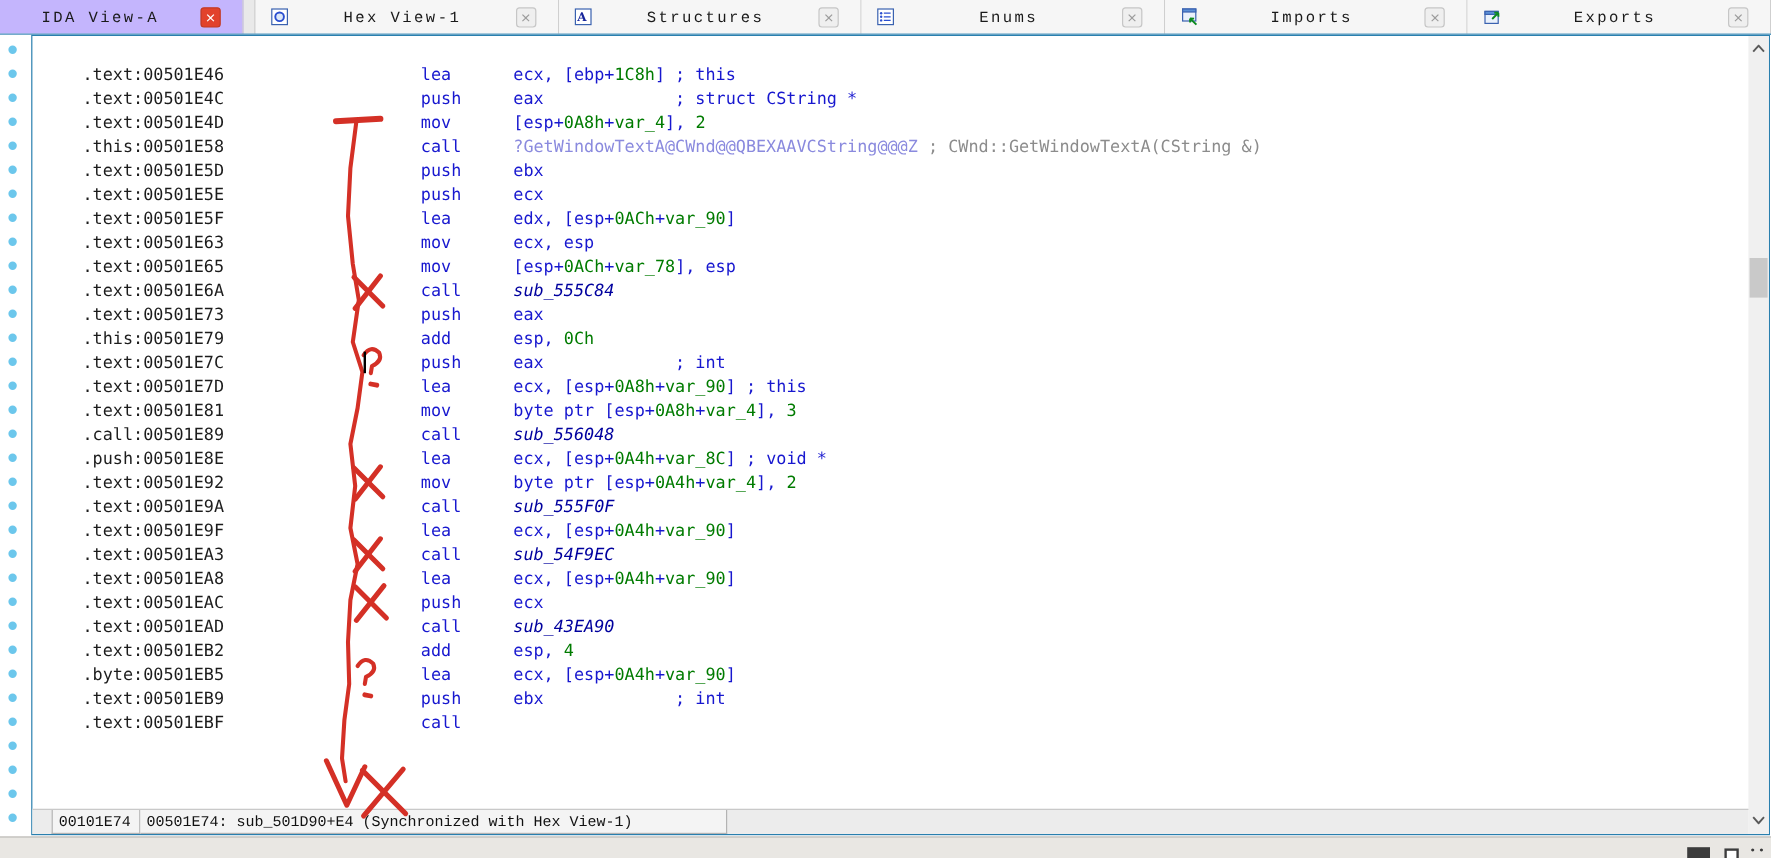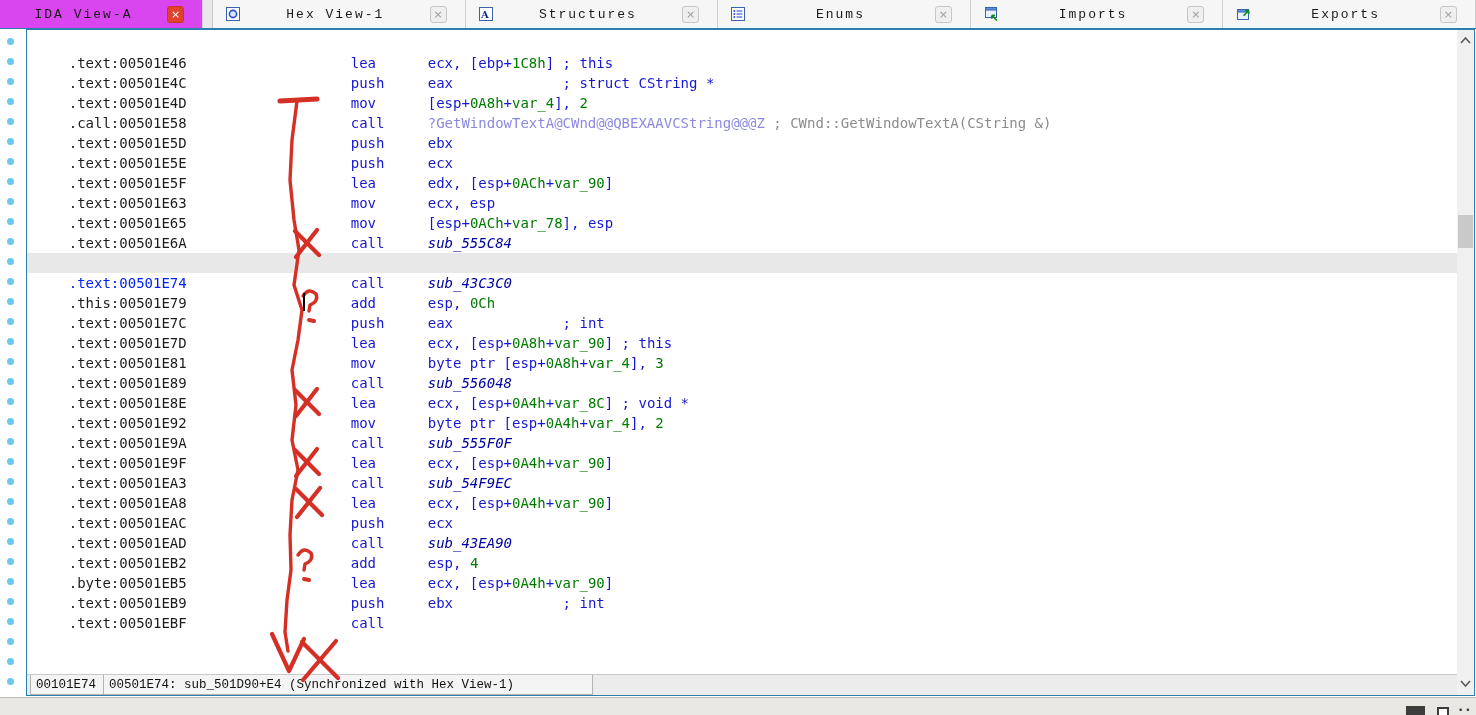--- a/index.html
+++ b/index.html
@@ -11,21 +11,21 @@
   .tab-bar{
     position:absolute;left:0;top:0;width:1476px;height:28px;
     display:flex;align-items:stretch;background:#fbfbfb;
   }
   .tab{
     display:flex;align-items:center;position:relative;
     border-right:1px solid #cfcfcf;background:#f6f6f6;
     font-family:"Liberation Mono",monospace;font-size:13px;letter-spacing:2px;color:#1a1a1a;
     flex:1 1 0;min-width:0;cursor:default;
   }
-  .tab.active{background:#d946ef;flex:0 0 202px;}
+  .tab.active{background:#c4b5fd;flex:0 0 202px;}
   .tab .tab-icon{margin-left:12px;width:16px;height:16px;flex:0 0 16px;}
   .tab .tab-label{flex:1;text-align:center;white-space:nowrap;overflow:hidden;}
   .tab .tab-close{
     margin-right:18px;width:15px;height:15px;flex:0 0 15px;
     display:flex;align-items:center;justify-content:center;
     font-size:11px;line-height:15px;border-radius:3px;
     background:#efefef;border:1px solid #c6c6c6;color:#9b9b9b;
     font-family:"DejaVu Sans",sans-serif;letter-spacing:0;
   }
   .tab .tab-close.red{background:#e2422c;border-color:#c23a24;color:#ffffff;}
@@ -67,21 +67,21 @@
   .status-bar{
     position:absolute;left:0;right:17px;bottom:0;height:20px;
     background:#ececec;border-top:1px solid #c9c9c9;
     display:flex;align-items:stretch;
     font-family:"Liberation Mono",monospace;font-size:12.5px;color:#111;
   }
   .status-cell{
     background:#f4f4f4;border:1px solid #b3b3b3;border-top:none;
     display:flex;align-items:center;padding:0 5px;white-space:pre;
   }
-  .status-cell.c1{margin-left:3px;width:62px;}
+  .status-cell.c1{margin-left:16px;width:62px;}
   .status-cell.c2{width:478px;border-left:none;}
 
   
   .bottom-strip{position:absolute;left:0;top:697px;width:1476px;height:18px;background:#e9e7e3;border-top:1px solid #bdbbb8;}
   .pt-icon{position:absolute;background:#3c3c3c;}
   .pt-icon.b{background:#fff;border:2px solid #3c3c3c;}
   .pt-dots{position:absolute;color:#3c3c3c;font-size:9px;letter-spacing:2px;font-family:"DejaVu Sans",sans-serif;}
 
   
   .anno-svg{position:absolute;left:0;top:0;width:1476px;height:715px;pointer-events:none;}
@@ -185,49 +185,47 @@
   </div>
 
 <div class="main-panel">
   <div class="listing" id="listing"><div class="asm-line">
     <span class="addr">.text:00501E46</span><span class="mn">lea</span><span class="ops"><span class="seg-c">ecx, [ebp+</span><span class="seg-g">1C8h</span><span class="seg-c">] </span><span class="seg-cb">; this</span></span>
   </div><div class="asm-line">
     <span class="addr">.text:00501E4C</span><span class="mn">push</span><span class="ops"><span class="seg-c">eax</span><span class="seg-c">             </span><span class="seg-cb">; struct CString *</span></span>
   </div><div class="asm-line">
     <span class="addr">.text:00501E4D</span><span class="mn">mov</span><span class="ops"><span class="seg-c">[esp+</span><span class="seg-g">0A8h</span><span class="seg-c">+</span><span class="seg-g">var_4</span><span class="seg-c">], </span><span class="seg-g">2</span></span>
   </div><div class="asm-line">
-    <span class="addr">.call:00501E58</span><span class="mn">call</span><span class="ops"><span class="seg-i">?GetWindowTextA@CWnd@@QBEXAAVCString@@@Z</span><span class="seg-c"> </span><span class="seg-cg">; CWnd::GetWindowTextA(CString &amp;)</span></span>
+    <span class="addr">.this:00501E58</span><span class="mn">call</span><span class="ops"><span class="seg-i">?GetWindowTextA@CWnd@@QBEXAAVCString@@@Z</span><span class="seg-c"> </span><span class="seg-cg">; CWnd::GetWindowTextA(CString &amp;)</span></span>
   </div><div class="asm-line">
     <span class="addr">.text:00501E5D</span><span class="mn">push</span><span class="ops"><span class="seg-c">ebx</span></span>
   </div><div class="asm-line">
     <span class="addr">.text:00501E5E</span><span class="mn">push</span><span class="ops"><span class="seg-c">ecx</span></span>
   </div><div class="asm-line">
     <span class="addr">.text:00501E5F</span><span class="mn">lea</span><span class="ops"><span class="seg-c">edx, [esp+</span><span class="seg-g">0ACh</span><span class="seg-c">+</span><span class="seg-g">var_90</span><span class="seg-c">]</span></span>
   </div><div class="asm-line">
     <span class="addr">.text:00501E63</span><span class="mn">mov</span><span class="ops"><span class="seg-c">ecx, esp</span></span>
   </div><div class="asm-line">
     <span class="addr">.text:00501E65</span><span class="mn">mov</span><span class="ops"><span class="seg-c">[esp+</span><span class="seg-g">0ACh</span><span class="seg-c">+</span><span class="seg-g">var_78</span><span class="seg-c">], esp</span></span>
   </div><div class="asm-line">
     <span class="addr">.text:00501E6A</span><span class="mn">call</span><span class="ops"><span class="seg-s">sub_555C84</span></span>
   </div><div class="asm-line">
     <span class="addr">.text:00501E73</span><span class="mn">push</span><span class="ops"><span class="seg-c">eax</span></span>
-  </div><div class="asm-line hl">
-    <span class="addr">.text:00501E74</span><span class="mn">call</span><span class="ops"><span class="seg-s">sub_43C3C0</span></span>
   </div><div class="asm-line">
     <span class="addr">.this:00501E79</span><span class="mn">add</span><span class="ops"><span class="seg-c">esp, </span><span class="seg-g">0Ch</span></span>
   </div><div class="asm-line">
     <span class="addr">.text:00501E7C</span><span class="mn">push</span><span class="ops"><span class="seg-c">eax</span><span class="seg-c">             </span><span class="seg-cb">; int</span></span>
   </div><div class="asm-line">
     <span class="addr">.text:00501E7D</span><span class="mn">lea</span><span class="ops"><span class="seg-c">ecx, [esp+</span><span class="seg-g">0A8h</span><span class="seg-c">+</span><span class="seg-g">var_90</span><span class="seg-c">] </span><span class="seg-cb">; this</span></span>
   </div><div class="asm-line">
     <span class="addr">.text:00501E81</span><span class="mn">mov</span><span class="ops"><span class="seg-c">byte ptr [esp+</span><span class="seg-g">0A8h</span><span class="seg-c">+</span><span class="seg-g">var_4</span><span class="seg-c">], </span><span class="seg-g">3</span></span>
   </div><div class="asm-line">
-    <span class="addr">.text:00501E89</span><span class="mn">call</span><span class="ops"><span class="seg-s">sub_556048</span></span>
-  </div><div class="asm-line">
-    <span class="addr">.text:00501E8E</span><span class="mn">lea</span><span class="ops"><span class="seg-c">ecx, [esp+</span><span class="seg-g">0A4h</span><span class="seg-c">+</span><span class="seg-g">var_8C</span><span class="seg-c">] </span><span class="seg-cb">; void *</span></span>
+    <span class="addr">.call:00501E89</span><span class="mn">call</span><span class="ops"><span class="seg-s">sub_556048</span></span>
+  </div><div class="asm-line">
+    <span class="addr">.push:00501E8E</span><span class="mn">lea</span><span class="ops"><span class="seg-c">ecx, [esp+</span><span class="seg-g">0A4h</span><span class="seg-c">+</span><span class="seg-g">var_8C</span><span class="seg-c">] </span><span class="seg-cb">; void *</span></span>
   </div><div class="asm-line">
     <span class="addr">.text:00501E92</span><span class="mn">mov</span><span class="ops"><span class="seg-c">byte ptr [esp+</span><span class="seg-g">0A4h</span><span class="seg-c">+</span><span class="seg-g">var_4</span><span class="seg-c">], </span><span class="seg-g">2</span></span>
   </div><div class="asm-line">
     <span class="addr">.text:00501E9A</span><span class="mn">call</span><span class="ops"><span class="seg-s">sub_555F0F</span></span>
   </div><div class="asm-line">
     <span class="addr">.text:00501E9F</span><span class="mn">lea</span><span class="ops"><span class="seg-c">ecx, [esp+</span><span class="seg-g">0A4h</span><span class="seg-c">+</span><span class="seg-g">var_90</span><span class="seg-c">]</span></span>
   </div><div class="asm-line">
     <span class="addr">.text:00501EA3</span><span class="mn">call</span><span class="ops"><span class="seg-s">sub_54F9EC</span></span>
   </div><div class="asm-line">
     <span class="addr">.text:00501EA8</span><span class="mn">lea</span><span class="ops"><span class="seg-c">ecx, [esp+</span><span class="seg-g">0A4h</span><span class="seg-c">+</span><span class="seg-g">var_90</span><span class="seg-c">]</span></span>

